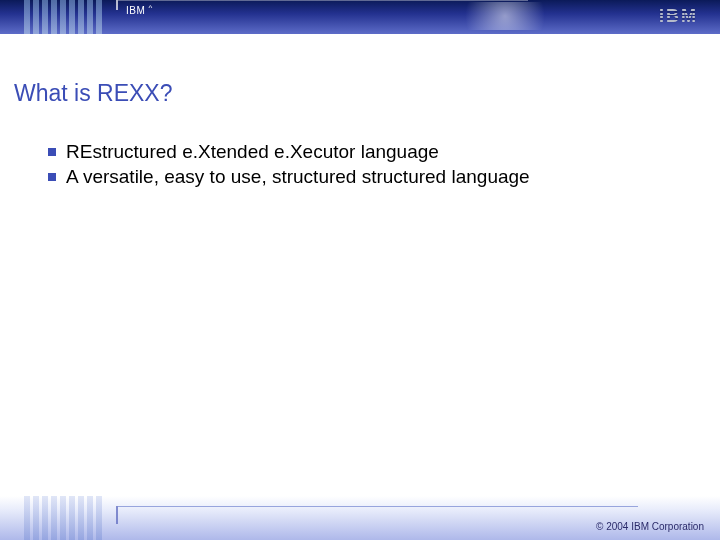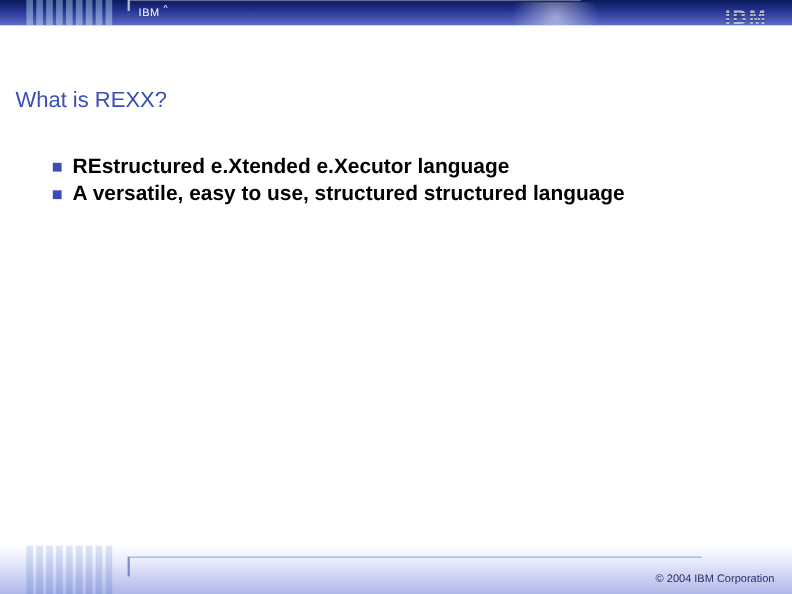--- a/index.html
+++ b/index.html
@@ -1,21 +1,21 @@
 <!DOCTYPE html>
 <html><head>
 <meta charset="utf-8">
 <style>
   * { margin: 0; padding: 0; box-sizing: border-box; }
   html, body { width: 720px; height: 540px; font-family: Arial, Helvetica, sans-serif; overflow: hidden; }
   .slide { width: 720px; height: 540px; background: #fff; position: relative; }
 
   
   .header {
-    width: 100%; height: 23px;
+    width: 100%; height: 34px;
     background: linear-gradient(to bottom, #0b1a59 0%, #23318f 40%, #5d6cc8 100%);
     position: relative;
     display: flex; align-items: center;
   }
   .header-left-bars {
     position: absolute; left: 24px; top: 0; height: 100%; display: flex; gap: 3px;
   }
   .header-left-bars div {
     width: 6px; height: 100%;
     background: linear-gradient(to bottom, #7fa3d6 0%, #b6cde8 100%);
@@ -41,29 +41,28 @@
     font-size: 18px; color: #dfe6f7;
     
     background: repeating-linear-gradient(to bottom, #dfe6f7 0 2px, transparent 2px 3.5px);
     -webkit-background-clip: text; background-clip: text; color: transparent;
     text-shadow: 0 0 1px rgba(0,0,0,0.2);
   }
 
   
   .title {
     position: absolute; left: 14px; top: 80px;
-    font-size: 20px; color: #3b4db6; font-weight: 400;
+    font-size: 23px; color: #3b4db6; font-weight: 400;
   }
 
   
   .bullets {
     position: absolute; left: 48px; top: 140px; right: 48px;
     font-size: 19px; color: #000; line-height: 1.25;
     list-style: none;
-    font-weight: bold;
   }
   .bullets li { position: relative; padding-left: 18px; margin-bottom: 1px; }
   .bullets li::before {
     content: ""; position: absolute; left: 0; top: 8px;
     width: 8px; height: 8px; background: #3b4db6;
   }
 
   
   .footer {
     position: absolute; left: 0; bottom: 0; width: 100%; height: 44px;

